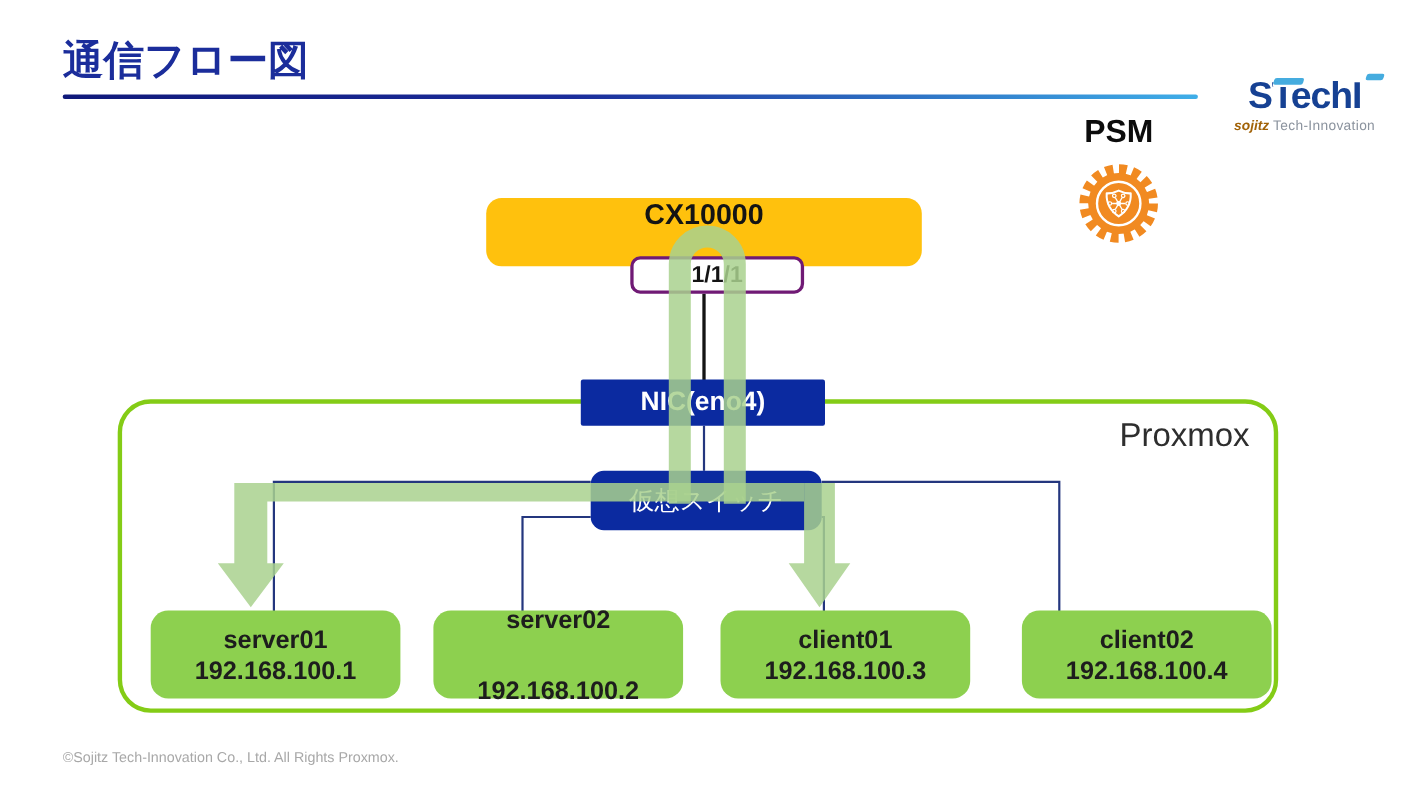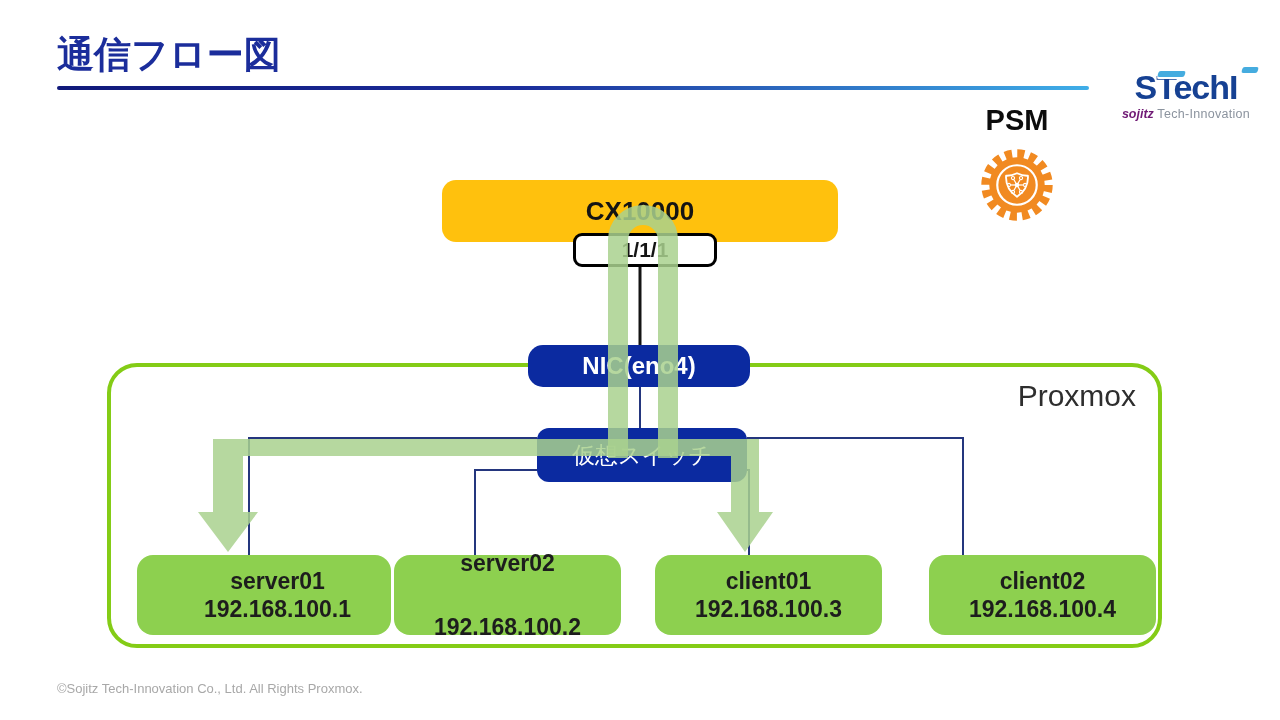--- a/index.html
+++ b/index.html
@@ -13,48 +13,48 @@
 
   
   .logo{position:absolute;left:1110px;top:36px;width:152px;text-align:center;margin-top:34px;}
   .logo-main{position:relative;display:inline-block;font-size:34px;font-weight:800;
              color:#164193;letter-spacing:-1px;line-height:1;}
   .lbar{position:absolute;background:#45ACDF;height:6px;border-radius:2px;
         transform:skewX(-16deg);box-shadow:0 2px 0 #ffffff;}
   .lbar-t{left:23px;top:1px;width:27px;}
   .lbar-i{left:107px;top:-3px;width:16px;}
   .logo-sub{margin-top:3px;font-size:12.5px;white-space:nowrap;}
-  .lsub-b{color:#701a75;font-weight:800;font-style:italic;}
+  .lsub-b{color:#a16207;font-weight:800;font-style:italic;}
   .lsub-r{color:#8b939e;letter-spacing:.3px;}
 
   
   .psm-label{position:absolute;left:977px;top:104px;width:80px;text-align:center;
              font-size:29px;font-weight:600;color:#0c0c0c;}
   .psm-gear{position:absolute;left:975px;top:143px;}
 
   
   .cx-box{position:absolute;left:442px;top:180px;width:396px;height:62px;background:#FFC10D;
-          border-radius:14px;display:flex;align-items:center;justify-content:center;
+          border-radius:14px;display:flex;align-items:flex-start;justify-content:center;
           font-size:26px;font-weight:600;color:#141414;z-index:2;}
-  .port-box{position:absolute;left:573px;top:233px;width:144px;height:34px;background:#ffffff;
-            border:3px solid #000000;border-radius:9px;box-sizing:border-box;display:flex;
+  .port-box{position:absolute;left:573px;top:233px;width:158px;height:34px;background:#ffffff;
+            border:3px solid #701a75;border-radius:9px;box-sizing:border-box;display:flex;
             align-items:center;justify-content:center;font-size:21px;font-weight:600;color:#141414;z-index:3;}
   .proxmox{position:absolute;left:107px;top:363px;width:1055px;height:285px;box-sizing:border-box;
            border:4px solid #84cc16;border-radius:30px;z-index:1;}
   .proxmox-label{position:absolute;right:22px;top:12px;font-size:30px;color:#2e2e2e;}
   .nic-box{position:absolute;left:528px;top:345px;width:222px;height:42px;background:#0B2AA0;
-           border-radius:15px;display:flex;align-items:center;justify-content:center;
+           border-radius:2px;display:flex;align-items:center;justify-content:center;
            font-size:24px;font-weight:600;color:#ffffff;z-index:2;}
   .vswitch-box{position:absolute;left:537px;top:428px;width:210px;height:54px;background:#0B2AA0;
            border-radius:12px;display:flex;align-items:center;justify-content:center;
            font-size:23px;font-weight:400;color:#ffffff;z-index:2;}
   .vm{position:absolute;top:555px;width:227px;height:80px;background:#8DD04F;border-radius:16px;
       display:flex;flex-direction:column;align-items:center;justify-content:center;z-index:2;
       color:#1d1d1d;font-size:23px;font-weight:600;line-height:28px;}
-  .vm1{left:137px;padding-left:27px;} .vm2{left:394px;gap:36px;} .vm3{left:655px;} .vm4{left:901px;margin-left:28px;}
+  .vm1{left:137px;} .vm2{left:394px;gap:36px;} .vm3{left:655px;} .vm4{left:901px;margin-left:28px;}
 
   .lines-svg,.flow-svg{position:absolute;left:0;top:0;}
   .lines-svg{z-index:1;}
   .flow-svg{z-index:4;pointer-events:none;}
 
   .footer{position:absolute;left:57px;top:681px;font-size:13px;color:#A8A8A8;}
 </style>
 </head>
 <body>
 

